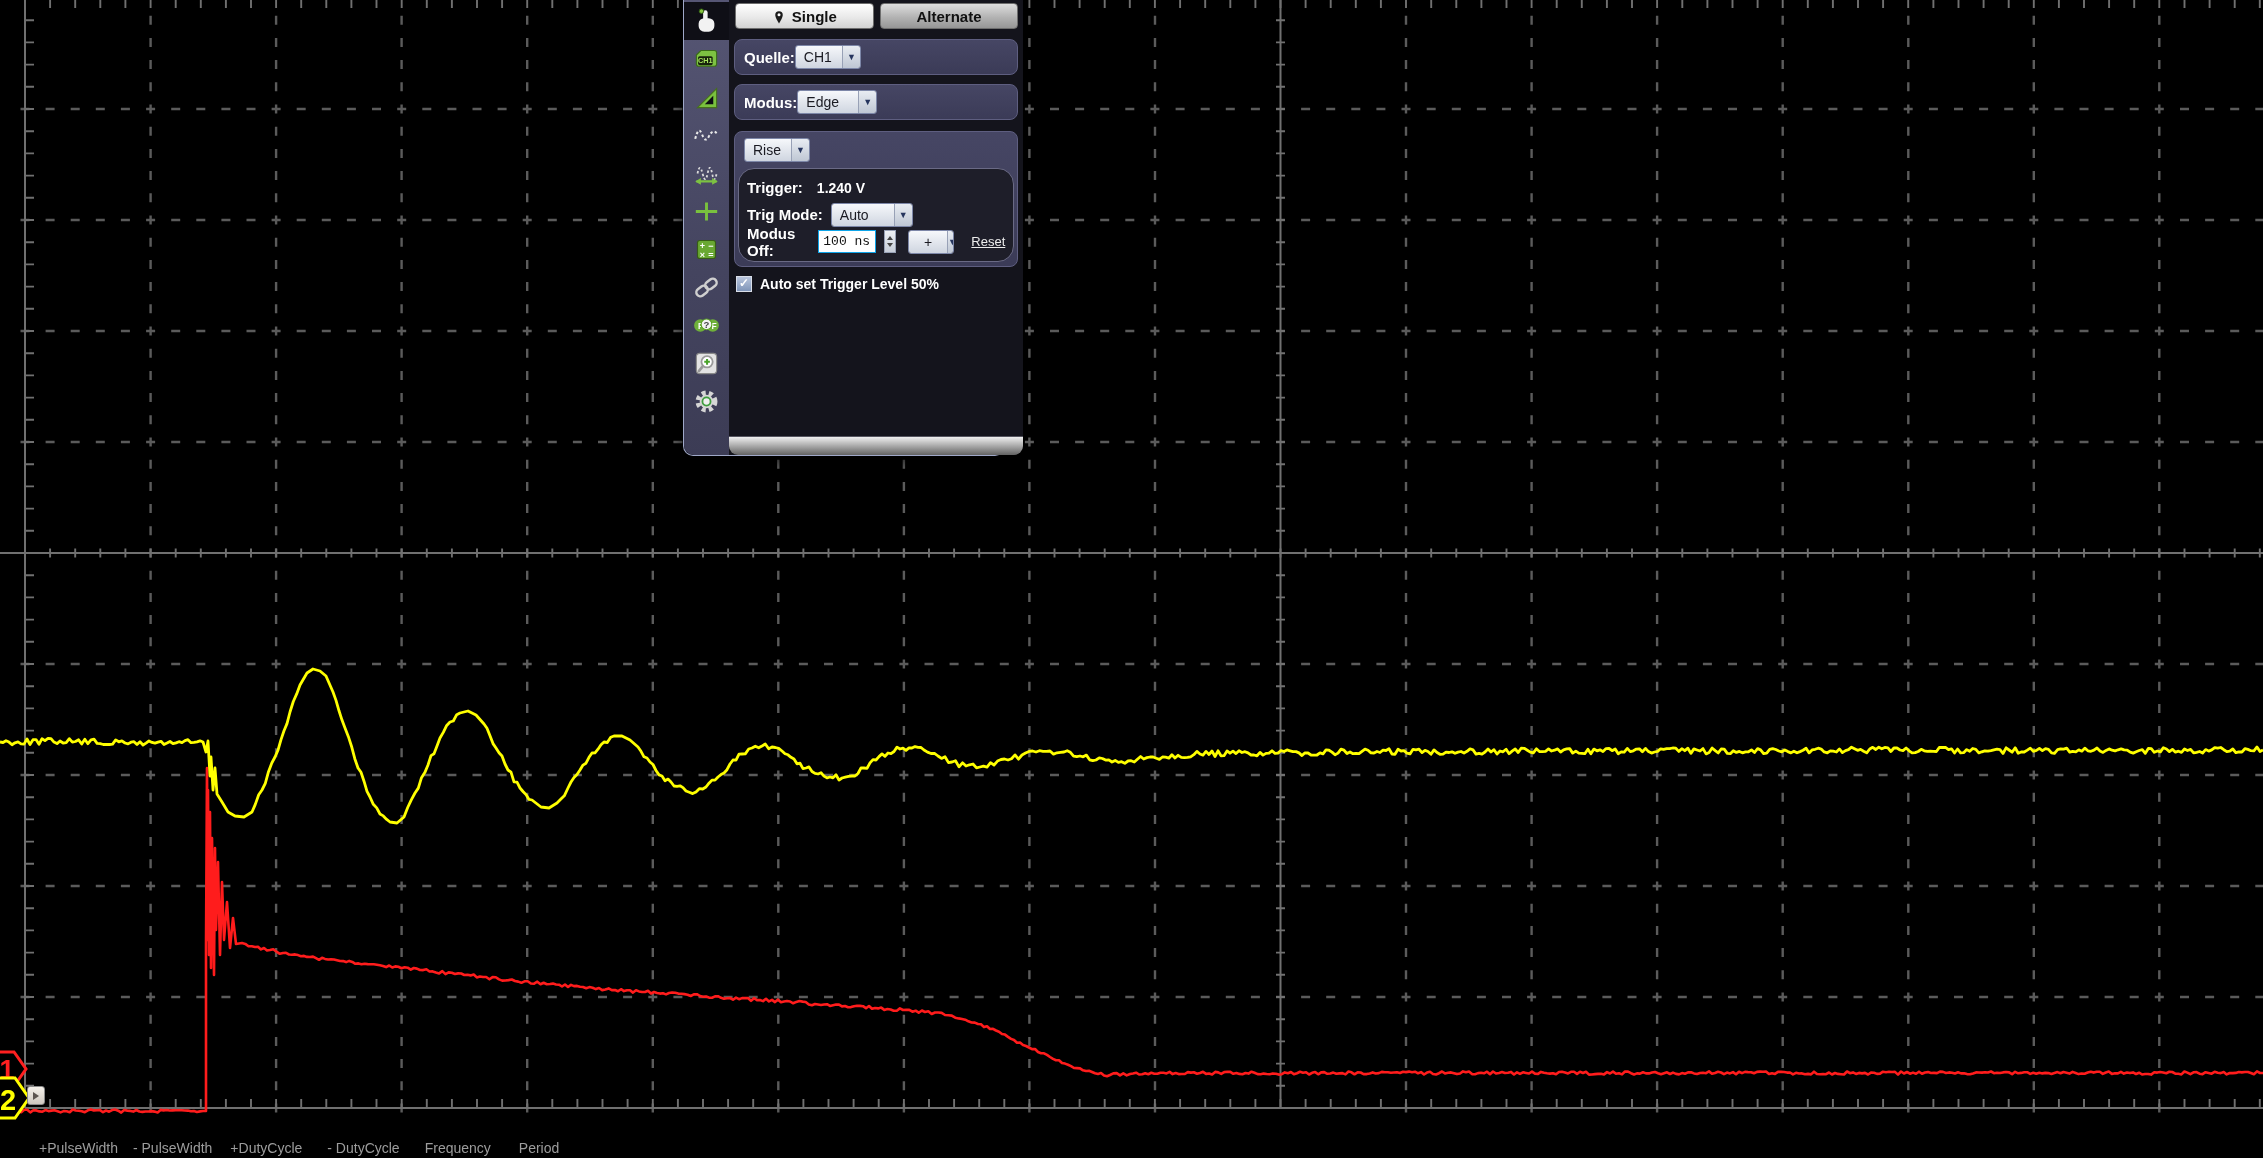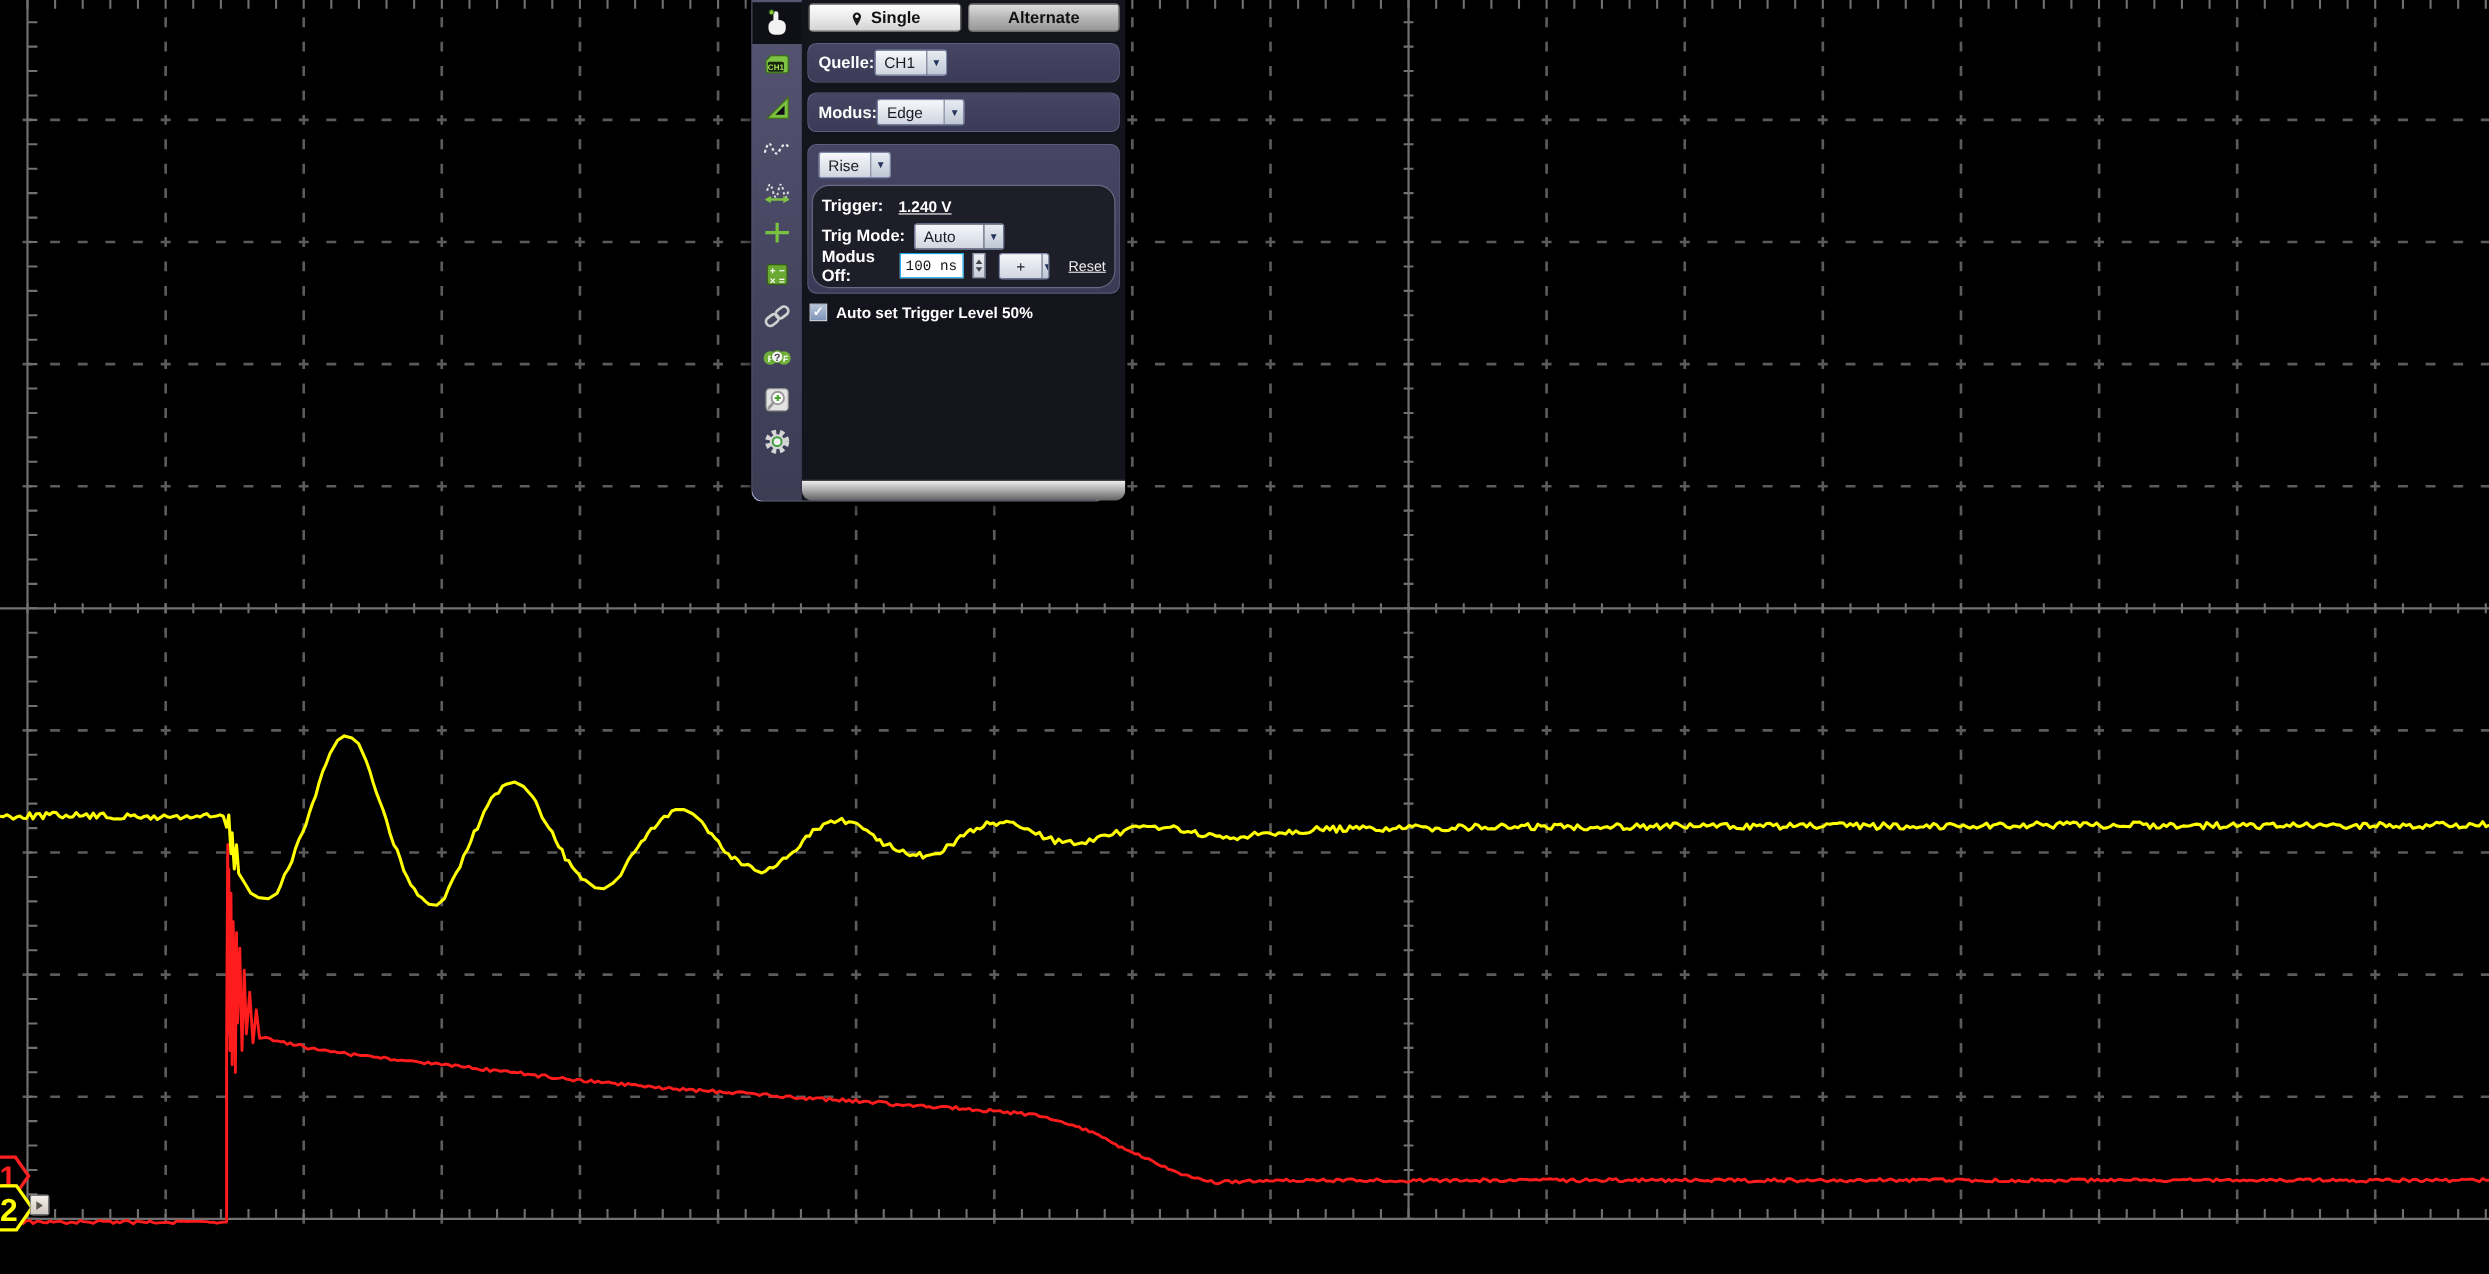--- a/index.html
+++ b/index.html
@@ -28,21 +28,21 @@
   .dd{display:inline-flex;height:22px;border:1px solid #7d87a8;border-radius:3px;overflow:hidden;cursor:pointer;}
   .dd-val{padding:0 8px;font-size:14px;color:#1a1a22;display:flex;align-items:center;min-width:30px;
           background:linear-gradient(180deg,#f6f8fb,#cfd5e0);border-right:1px solid #98a1b6;}
   .dd-btn{width:17px;display:flex;align-items:center;justify-content:center;font-size:9px;color:#26355e;
           background:linear-gradient(180deg,#e8ecf2,#bfc7d4);}
   .bigbox{margin:11px 5px 0 5px;background:linear-gradient(180deg,#464664,#3b3b57);
           border:1px solid #5e5e80;border-radius:8px;padding:6px 3px 4px 3px;}
   .sloperow{padding:0 0 6px 6px;}
   .innerbox{background:#1e1e29;border:1px solid #6a6a85;border-radius:16px;padding:5px 8px 6px 8px;}
   .irow{display:flex;align-items:center;height:27px;gap:8px;}
-  .trigval{font-size:14px;font-weight:bold;color:#fff;text-decoration:underline;margin-left:6px;cursor:pointer;}
+  .trigval{font-size:14px;font-weight:bold;color:#fff;margin-left:6px;cursor:pointer;}
   .holdinput{width:52px;height:19px;background:#fff;border:1px solid #0ea5e9;font-size:13px;
              color:#111;text-align:center;font-family:Liberation Mono, monospace;}
   .spinner{width:13px;height:21px;border:1px solid #98a1b6;background:linear-gradient(180deg,#eef1f5,#c6cdd9);
            display:flex;flex-direction:column;align-items:center;justify-content:center;cursor:pointer;}
   .spin-up{width:0;height:0;border-left:3.5px solid transparent;border-right:3.5px solid transparent;
            border-bottom:4px solid #444;margin-bottom:3px;}
   .spin-dn{width:0;height:0;border-left:3.5px solid transparent;border-right:3.5px solid transparent;
            border-top:4px solid #444;}
   .reset{font-size:13px;color:#ececec;text-decoration:underline;margin-left:9px;cursor:pointer;}
   .checkrow{display:flex;align-items:center;gap:8px;margin:9px 0 0 7px;}
@@ -83,20 +83,28 @@
   </svg>
   <svg class="hexmark" style="left:-31px;top:1075px" width="64" height="46">
     <polygon points="3,3 46,3 60,23 46,43 3,43" fill="#000" stroke="#ffff00" stroke-width="3"></polygon>
     <text x="39" y="35" text-anchor="middle" font-size="29" font-weight="bold" fill="#ffff00" font-family="Liberation Sans,sans-serif">2</text>
   </svg>
 
   <div class="playbtn">
     <span></span>
   </div>
 
+  <div class="measures">
+    <span class="m0">+PulseWidth</span>
+    <span class="m1">- PulseWidth</span>
+    <span class="m2">+DutyCycle</span>
+    <span class="m3">- DutyCycle</span>
+    <span class="m4">Frequency</span>
+    <span class="m5">Period</span>
+  </div>
 
   <div class="panel">
     <div class="sidebar" id="sidebar">
         <div class="sb-cell selected">
           <svg width="27" height="27" viewBox="0 0 24 24">
             <rect x="9" y="2" width="4" height="11" rx="2" fill="#f2f2f2"></rect>
             <rect x="5" y="9" width="14" height="12" rx="5" fill="#f2f2f2"></rect>
             <circle cx="7.5" cy="2.8" r="2" fill="#86c440" stroke="#2e5b12" stroke-width="0.8"></circle>
           </svg>
         </div>

